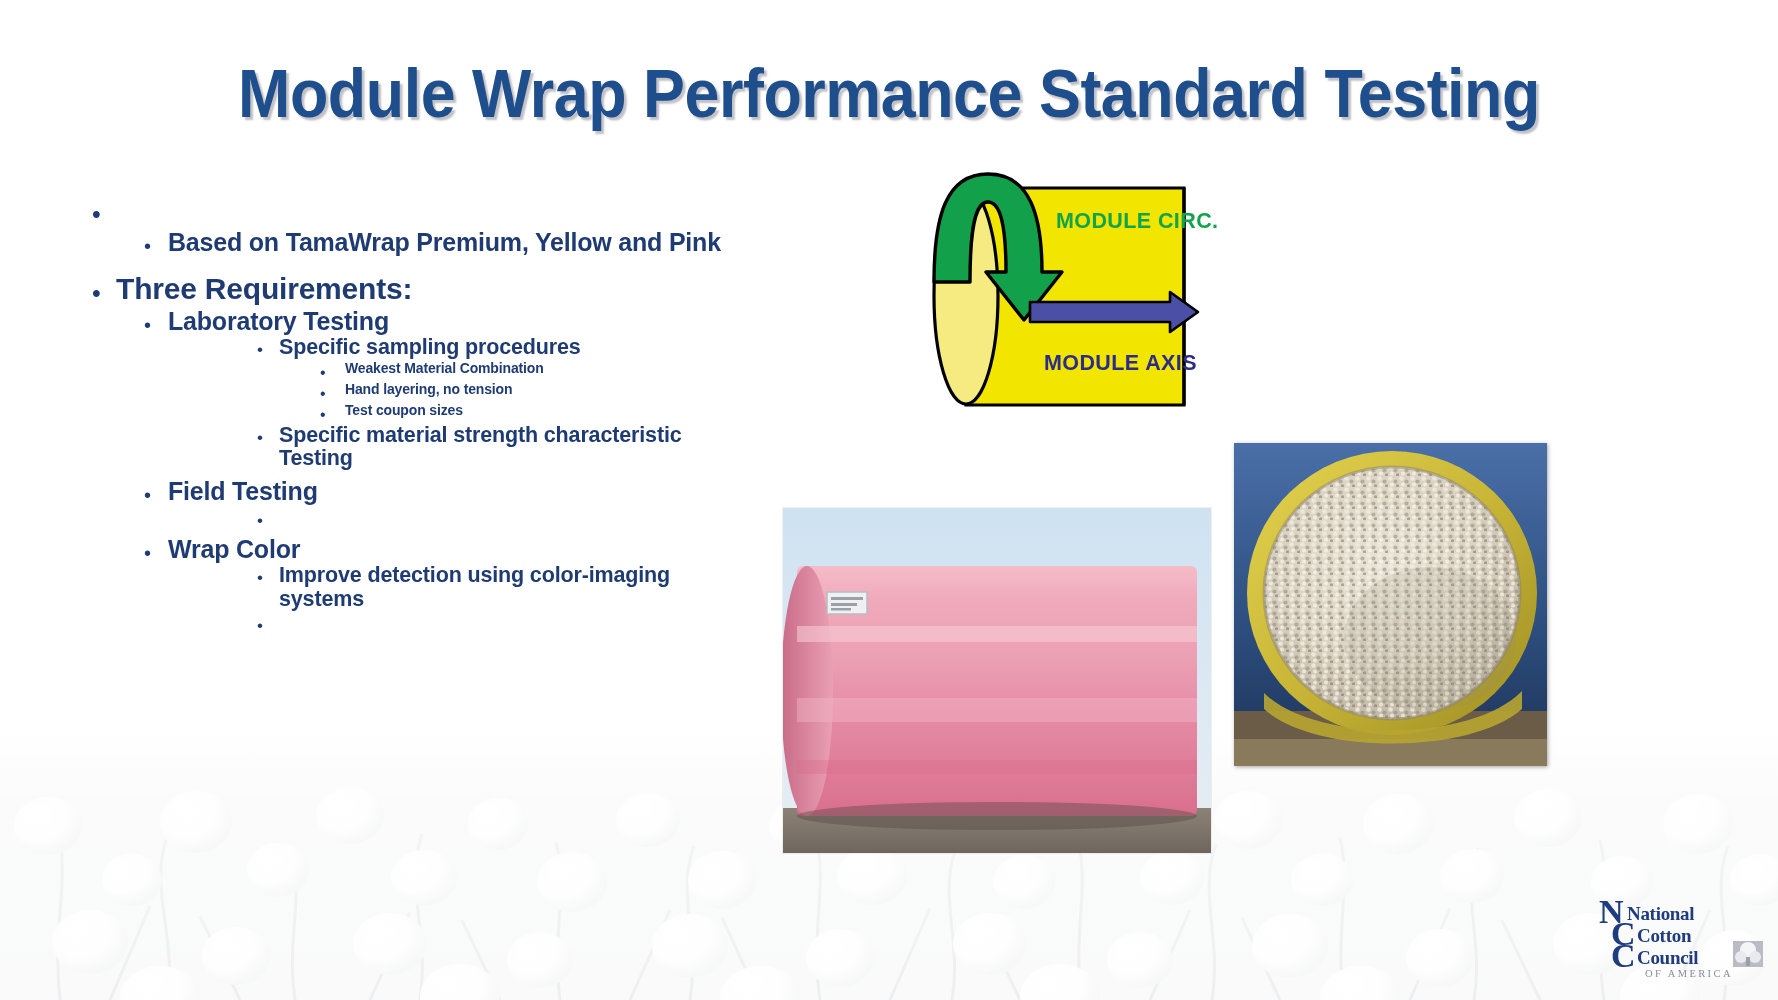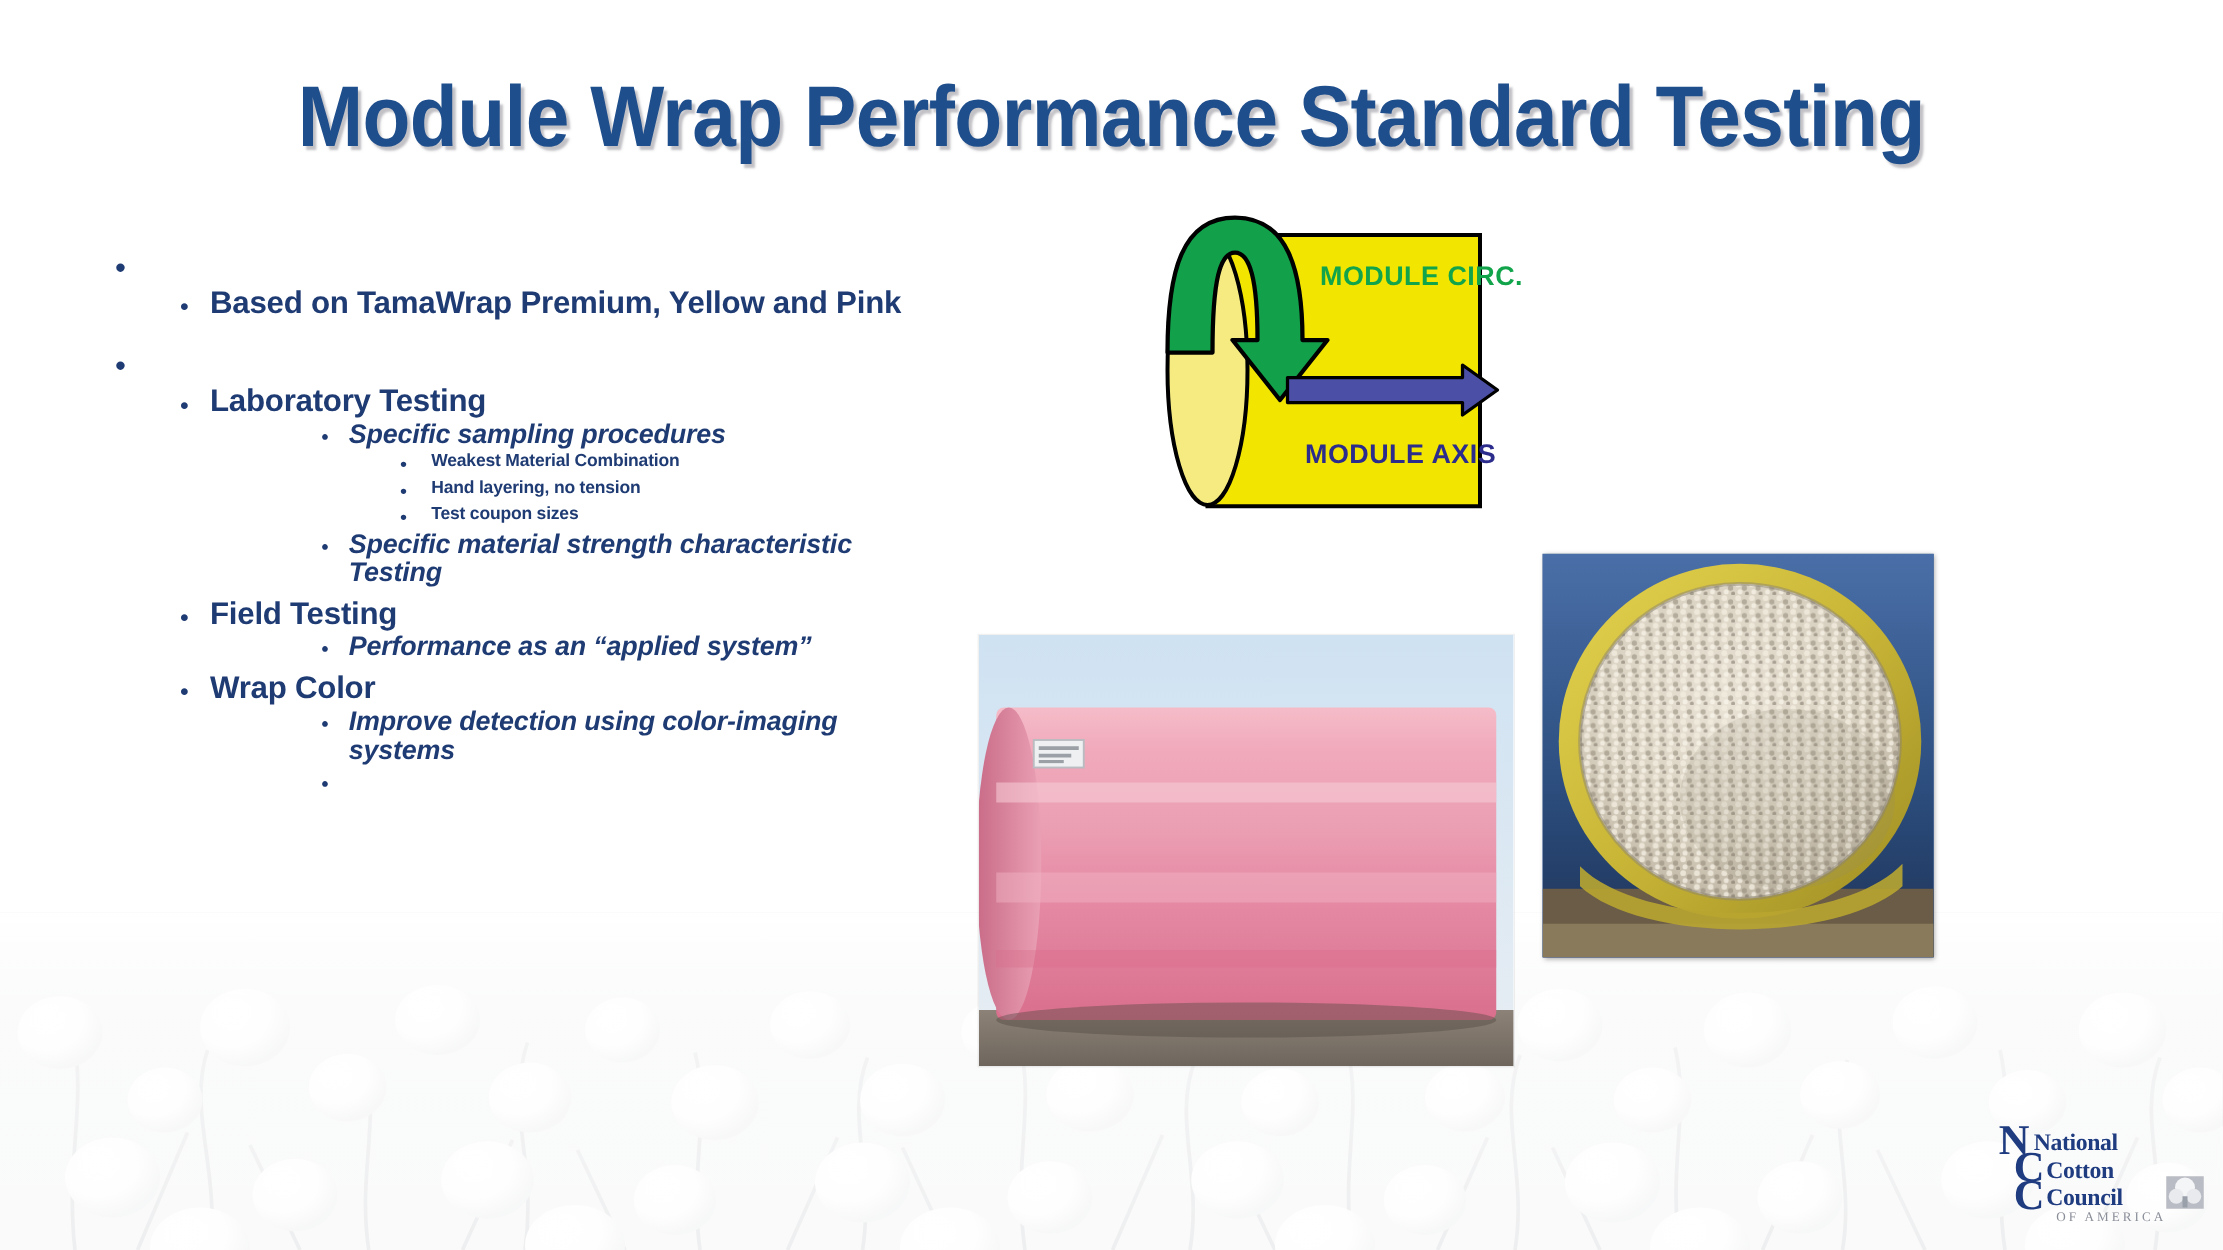--- a/index.html
+++ b/index.html
@@ -70,21 +70,21 @@
   .lvl1 .txt { font-size: 30px; line-height: 1.14; letter-spacing: -.2px; }
 
   
   .lvl2 { margin: 1px 0 1px 52px; }
   .lvl2 .dot { font-size: 20px; width: 24px; padding-top: 7px; }
   .lvl2 .txt { font-size: 25px; line-height: 1.1; letter-spacing: -.2px; text-align: right; }
 
   
   .lvl3 { margin: 1px 0 1px 165px; }
   .lvl3 .dot { font-size: 17px; width: 22px; padding-top: 5px; }
-  .lvl3 .txt { font-size: 21.5px; line-height: 1.1; letter-spacing: -.15px; font-style: italic; }
+  .lvl3 .txt { font-size: 21.5px; line-height: 1.1; letter-spacing: -.15px; }
 
   
   .lvl4 { margin: 1px 0 1px 228px; }
   .lvl4 .dot { font-size: 16px; width: 25px; padding-top: 4px; }
   .lvl4 .txt { font-size: 14px; line-height: 1.12; letter-spacing: -.15px; }
 
   .gap-a { height: 14px; }
   .gap-b { height: 5px; }
 
   
@@ -220,20 +220,21 @@
 
   <div class="bl lvl2">
     <span class="dot">•</span>
     <span class="txt">Based on TamaWrap Premium, Yellow and Pink</span>
   </div>
 
   <div class="gap-a"></div>
 
   <div class="bl lvl1">
     <span class="dot">•</span>
+    <span class="txt">Three Requirements:</span>
   </div>
 
   <div class="bl lvl2">
     <span class="dot">•</span>
     <span class="txt">Laboratory Testing</span>
   </div>
 
   <div class="bl lvl3">
     <span class="dot">•</span>
     <span class="txt">Specific sampling procedures</span>
@@ -261,21 +262,20 @@
 
   <div class="gap-b"></div>
 
   <div class="bl lvl2">
     <span class="dot">•</span>
     <span class="txt">Field Testing</span>
   </div>
 
   <div class="bl lvl3">
     <span class="dot">•</span>
-    <span class="txt">Performance as an “applied system”</span>
   </div>
 
   <div class="gap-b"></div>
 
   <div class="bl lvl2">
     <span class="dot">•</span>
     <span class="txt">Wrap Color</span>
   </div>
 
   <div class="bl lvl3">

